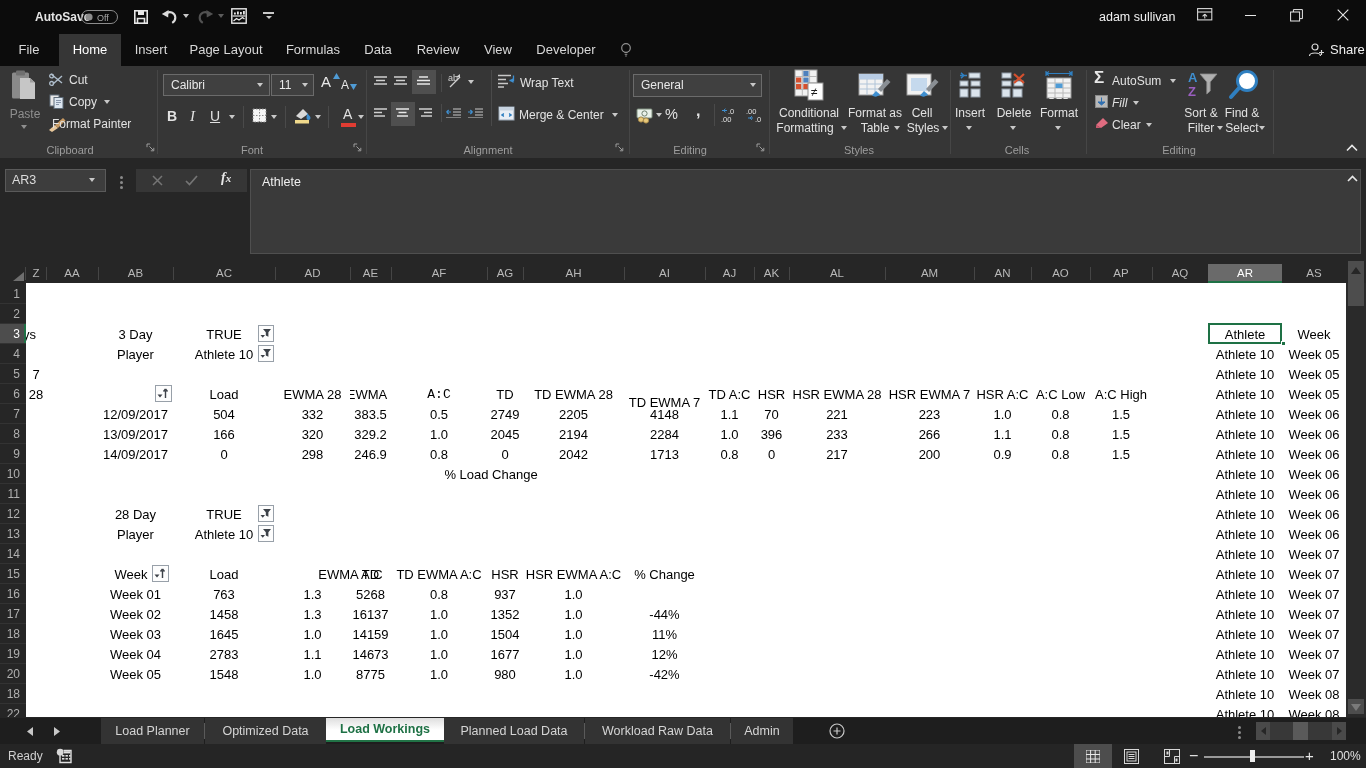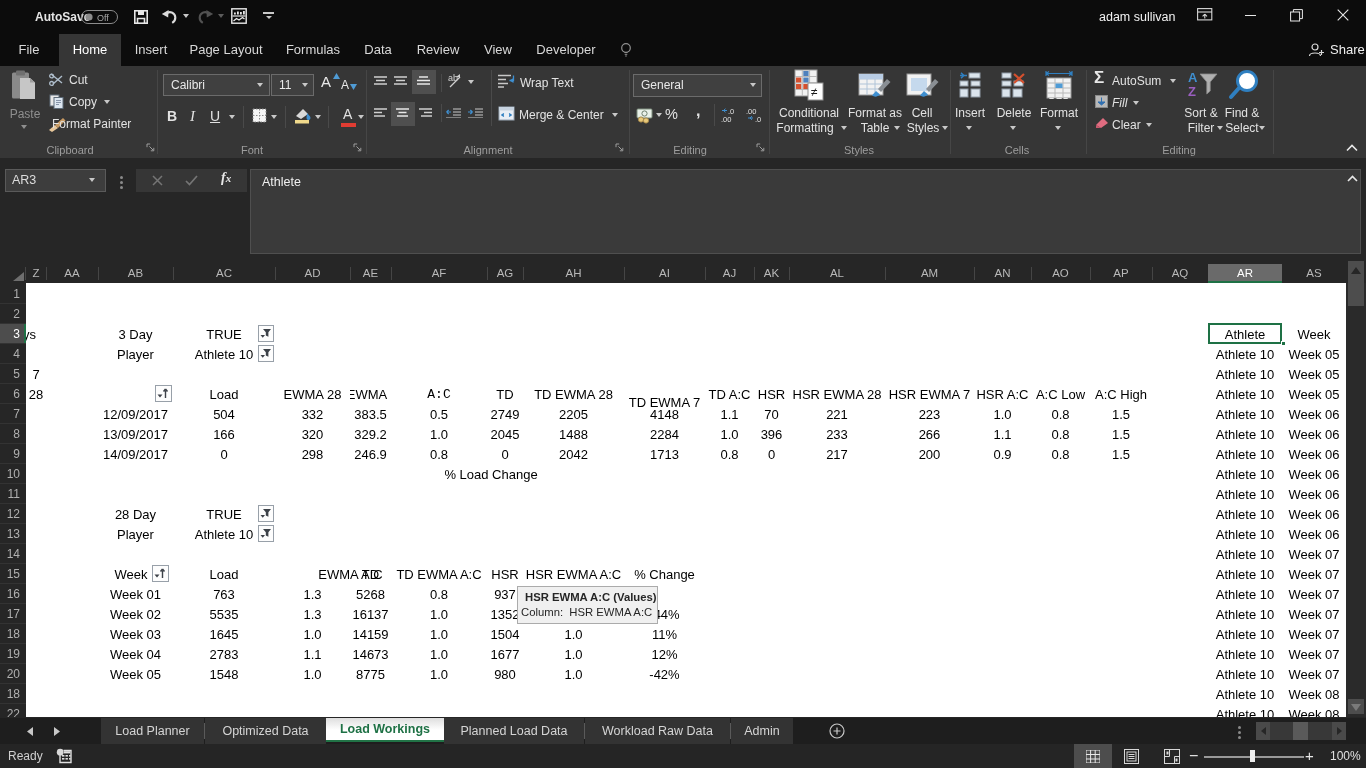--- a/index.html
+++ b/index.html
@@ -541,21 +541,21 @@
     <div class="cell" style="left:859px; top:120px; width:89px;">223</div>
     <div class="cell" style="left:948px; top:120px; width:57px;">1.0</div>
     <div class="cell" style="left:1005px; top:120px; width:59px;">0.8</div>
     <div class="cell" style="left:1064px; top:120px; width:62px;">1.5</div>
     <div class="cell" style="left:72px; top:140px; width:75px;">13/09/2017</div>
     <div class="cell" style="left:147px; top:140px; width:102px;">166</div>
     <div class="cell" style="left:249px; top:140px; width:75px;">320</div>
     <div class="cell" style="left:324px; top:140px; width:41px;">329.2</div>
     <div class="cell" style="left:365px; top:140px; width:96px;">1.0</div>
     <div class="cell" style="left:461px; top:140px; width:36px;">2045</div>
-    <div class="cell" style="left:497px; top:140px; width:101px;">1488</div>
+    <div class="cell" style="left:497px; top:140px; width:101px;">2194</div>
     <div class="cell" style="left:598px; top:140px; width:81px;">2284</div>
     <div class="cell" style="left:679px; top:140px; width:49px;">1.0</div>
     <div class="cell" style="left:728px; top:140px; width:35px;">396</div>
     <div class="cell" style="left:763px; top:140px; width:96px;">233</div>
     <div class="cell" style="left:859px; top:140px; width:89px;">266</div>
     <div class="cell" style="left:948px; top:140px; width:57px;">1.1</div>
     <div class="cell" style="left:1005px; top:140px; width:59px;">0.8</div>
     <div class="cell" style="left:1064px; top:140px; width:62px;">1.5</div>
     <div class="cell" style="left:72px; top:160px; width:75px;">14/09/2017</div>
     <div class="cell" style="left:147px; top:160px; width:102px;">0</div>
@@ -590,21 +590,21 @@
     <div class="cell" style="left:598px; top:280px; width:81px;">% Change</div>
 
     <div class="cell" style="left:72px; top:300px; width:75px;">Week 01</div>
     <div class="cell" style="left:147px; top:300px; width:102px;">763</div>
     <div class="cell" style="left:249px; top:300px; width:75px;">1.3</div>
     <div class="cell" style="left:324px; top:300px; width:41px;">5268</div>
     <div class="cell" style="left:365px; top:300px; width:96px;">0.8</div>
     <div class="cell" style="left:461px; top:300px; width:36px;">937</div>
     <div class="cell" style="left:497px; top:300px; width:101px;">1.0</div>
     <div class="cell" style="left:72px; top:320px; width:75px;">Week 02</div>
-    <div class="cell" style="left:147px; top:320px; width:102px;">5535</div>
+    <div class="cell" style="left:147px; top:320px; width:102px;">1458</div>
     <div class="cell" style="left:249px; top:320px; width:75px;">1.3</div>
     <div class="cell" style="left:324px; top:320px; width:41px;">16137</div>
     <div class="cell" style="left:365px; top:320px; width:96px;">1.0</div>
     <div class="cell" style="left:461px; top:320px; width:36px;">1352</div>
     <div class="cell" style="left:497px; top:320px; width:101px;">1.0</div>
     <div class="cell" style="left:598px; top:320px; width:81px;">-44%</div>
     <div class="cell" style="left:72px; top:340px; width:75px;">Week 03</div>
     <div class="cell" style="left:147px; top:340px; width:102px;">1645</div>
     <div class="cell" style="left:249px; top:340px; width:75px;">1.0</div>
     <div class="cell" style="left:324px; top:340px; width:41px;">14159</div>
@@ -693,24 +693,20 @@
     <div class="fbtn" style="left:129px; top:102px;"><svg width="13" height="13" viewBox="0 0 13 13">
           <path d="M1.5 7.5 h5 l-2.5 3 z" fill="#3c4148"></path>
           <path d="M9.5 11 v-7.5 M9.5 2 l-2 2.5 M9.5 2 l2 2.5" stroke="#3c4148" stroke-width="1.4" fill="none"></path>
         </svg></div>
     <div class="fbtn" style="left:126px; top:282px;"><svg width="13" height="13" viewBox="0 0 13 13">
           <path d="M1.5 7.5 h5 l-2.5 3 z" fill="#3c4148"></path>
           <path d="M9.5 11 v-7.5 M9.5 2 l-2 2.5 M9.5 2 l2 2.5" stroke="#3c4148" stroke-width="1.4" fill="none"></path>
         </svg></div>
   </div>
 
-  <div class="abs" style="left:517px; top:586px; width:141px; height:38px; background:#f0f0f0; border:1px solid #ababab; z-index:5;">
-    <div class="abs" style="left:7px; top:4px; font-size:11.3px; font-weight:bold; color:#262626; white-space:nowrap;">HSR EWMA A:C (Values)</div>
-    <div class="abs" style="left:3px; top:19px; font-size:11.3px; color:#262626; white-space:nowrap;">Column:&nbsp; HSR EWMA A:C</div>
-  </div>
   <div id="vscroll">
     <div class="abs" style="left:1.5px; top:-3px; width:16.5px; height:26px; background:#4d4d4d;"></div>
     <div class="abs" style="left:1.5px; top:434px; width:0; height:0;"></div>
     <div class="abs" style="left:1.5px; top:416px; width:16.5px; height:15px; background:#4d4d4d;"></div>
     <svg class="abs" style="left:5px; top:421px;" width="10" height="7" viewBox="0 0 10 7">
         <path d="M5 7 L10 0 L0 0 z" fill="#7a7a7a"></path>
       </svg>
   </div>
   <div id="tabbar">
     <svg class="abs" style="left:26px; top:9px;" width="8" height="9" viewBox="0 0 8 9">

